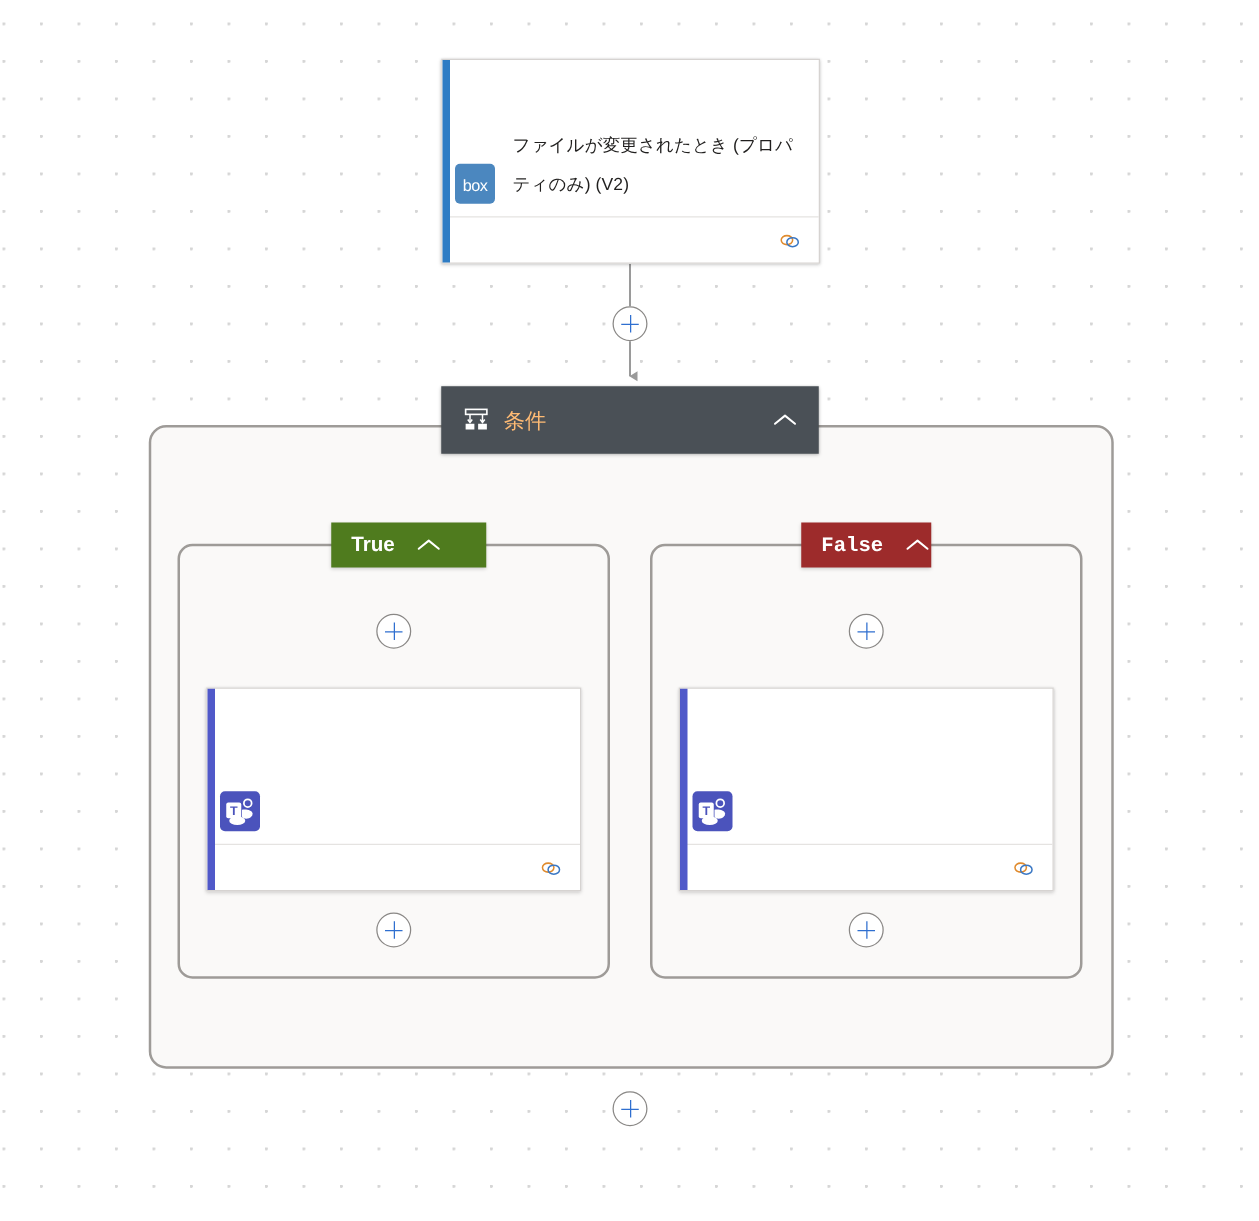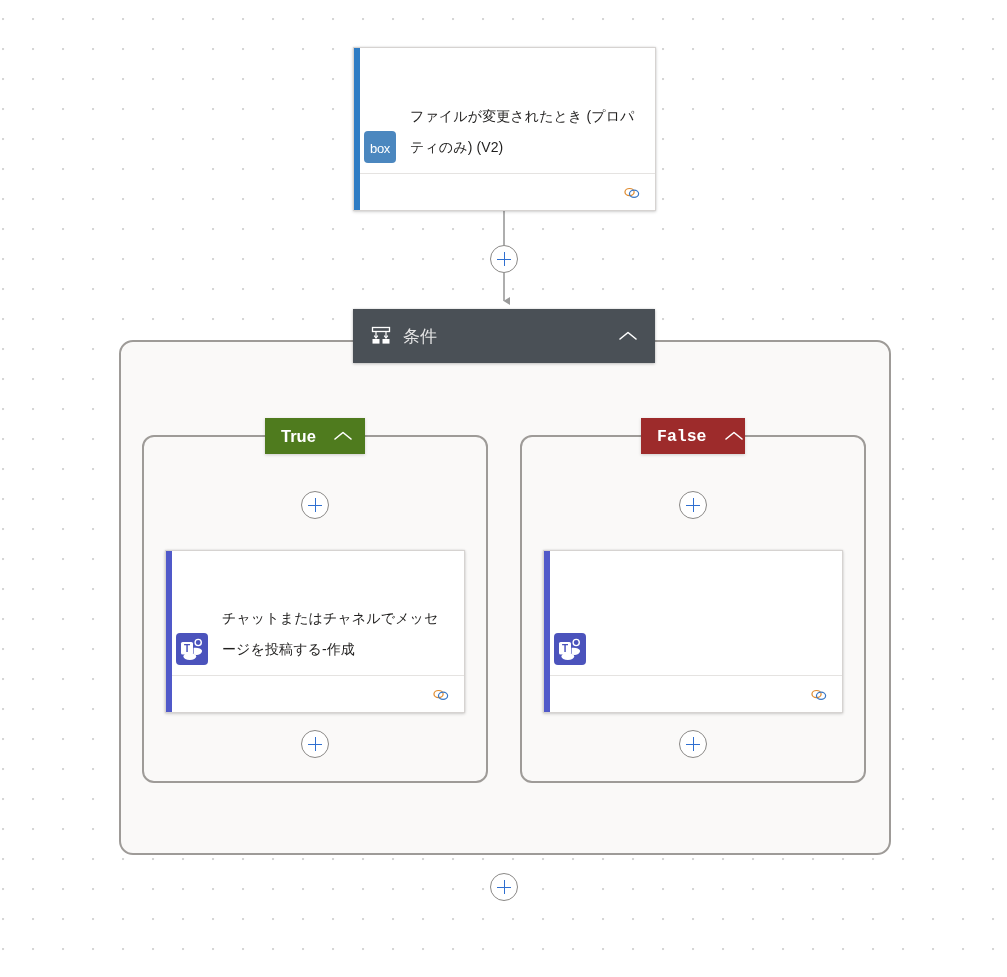--- a/index.html
+++ b/index.html
@@ -123,21 +123,21 @@
     box-sizing: border-box;
     box-shadow: 0 1px 3px rgba(0,0,0,0.20), 0 0 2px rgba(0,0,0,0.12);
   }
   .cond-header .cond-icon {
     flex: 0 0 20px;
     width: 20px;
     height: 20px;
     margin-right: 12px;
   }
   .cond-header .cond-label {
-    color: #e5e5e5;
+    color: #fdba74;
     font-size: 17px;
     flex: 1 1 auto;
   }
   .chev {
     width: 22px;
     height: 14px;
     flex: 0 0 22px;
   }
 
   
@@ -149,21 +149,21 @@
     padding: 0 12px 0 16px;
     box-sizing: border-box;
     box-shadow: 0 1px 3px rgba(0,0,0,0.18);
   }
   .branch-label .bl-text {
     color: #ffffff;
     font-size: 16.5px;
     font-weight: bold;
     margin-right: 16px;
   }
-  #label-true  { left: 265px; top: 418px; width: 100px; background: #4f7b1e; }
+  #label-true  { left: 265px; top: 418px; width: 124px; background: #4f7b1e; }
   #label-false { left: 641px; top: 418px; width: 104px; background: #9d2b2b; font-family: Liberation Mono, monospace; }
 
   
   .plus-btn {
     position: absolute;
     width: 28px;
     height: 28px;
     border-radius: 50%;
     background: #ffffff;
     border: 1px solid #8a8886;
@@ -291,21 +291,20 @@
       <div class="node-icon">
         <svg viewBox="0 0 32 32" width="32" height="32" xmlns="http://www.w3.org/2000/svg">
           <rect x="5" y="9" width="12" height="12.5" rx="1.6" fill="#ffffff"></rect>
           <text x="11" y="19" text-anchor="middle" fill="#4b53bc" font-family="Liberation Sans, sans-serif" font-size="10" font-weight="bold">T</text>
           <circle cx="22.2" cy="9.5" r="3.1" fill="none" stroke="#ffffff" stroke-width="1.4"></circle>
           <path d="M17.6 14.8 C21.5 14.3 25.4 15.2 26 17.6 C26.4 19.6 24 22 21 22
                    C19.4 22 18.2 21.3 17.6 20.4 Z" fill="#ffffff"></path>
           <ellipse cx="13.8" cy="23.5" rx="6.4" ry="3.4" fill="#ffffff"></ellipse>
         </svg>
       </div>
-      <div class="node-title">チャットまたはチャネルでメッセージを投稿する-作成</div>
     </div>
     <div class="node-footer">
       <span>
         <svg class="link-icon" viewBox="0 0 22 18" xmlns="http://www.w3.org/2000/svg">
           <ellipse cx="8" cy="8.5" rx="5.6" ry="4.4" fill="none" stroke="#e08b2e" stroke-width="1.5"></ellipse>
           <ellipse cx="13.5" cy="10.5" rx="5.6" ry="4.4" fill="none" stroke="#3b78c4" stroke-width="1.5"></ellipse>
         </svg>
       </span>
     </div>
   </div>

